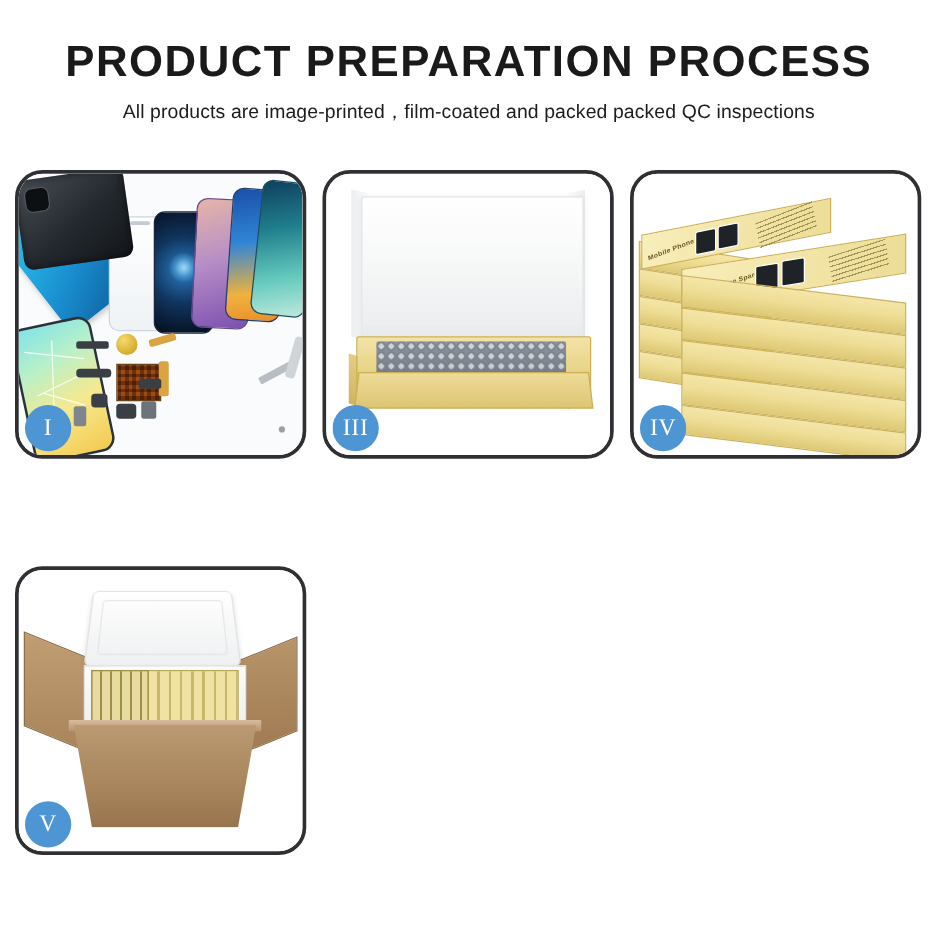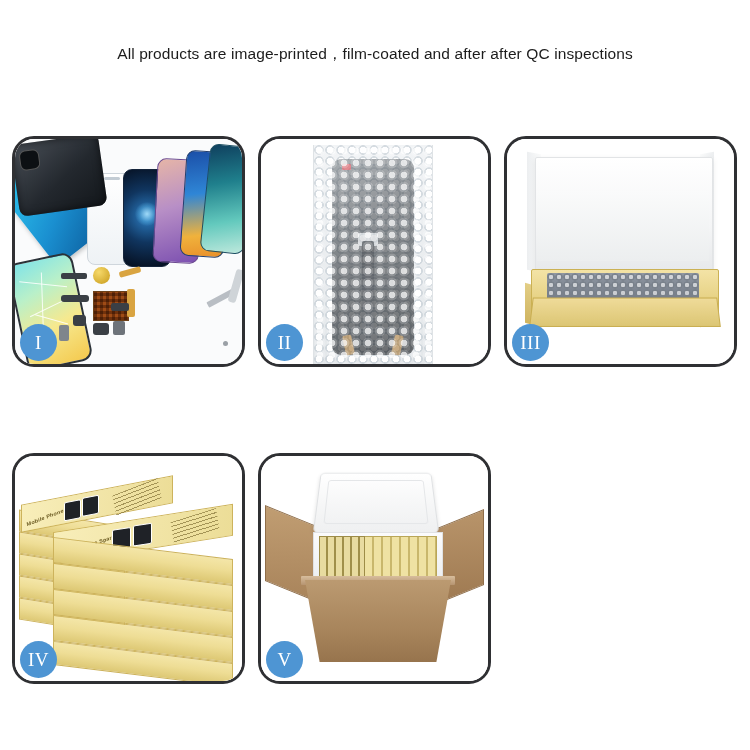--- a/index.html
+++ b/index.html
@@ -277,21 +277,22 @@
   }
   .b-tab{position:absolute;background:rgba(120,94,64,.45);}
   .b-flapline{position:absolute;background:rgba(120,94,64,.4);}
 </style>
 </head>
 <body>
 
 <div class="page">
 
   <div class="header">
-    <div class="subtitle">All products are image-printed，film-coated and after after QC inspections</div>
+    <div class="title">PRODUCT PREPARATION PROCESS</div>
+    <div class="subtitle">All products are image-printed，film-coated and packed packed QC inspections</div>
   </div>
 
   <div class="grid">
 
     <div class="panel">
       <div class="photo p1">
         <div class="ph ph-a"></div>
         <div class="ph ph-b"></div>
         <div class="ph ph-c"></div>
         <div class="ph ph-d"></div>
@@ -315,36 +316,20 @@
         <div class="part" style="left:46px;top:156px;width:28px;height:7px;border-radius:3px;"></div>
         <div class="part" style="left:44px;top:186px;width:10px;height:16px;background:#7f858c;"></div>
         <div class="part" style="left:96px;top:164px;width:18px;height:8px;"></div>
         <div class="tool" style="right:6px;top:156px;width:30px;height:6px;transform:rotate(-28deg);"></div>
         <div class="tool" style="right:14px;bottom:18px;width:5px;height:5px;border-radius:50%;background:#9aa0a6;"></div>
         <div class="tool" style="right:2px;top:130px;width:8px;height:34px;border-radius:3px;background:#cfd4d8;transform:rotate(16deg);"></div>
       </div>
       <div class="badge">I</div>
     </div>
 
-    <div class="panel">
-      <div class="photo p2">
-        <div class="bubble-pack">
-          <div class="lcd">
-            <div class="lcd-red"></div>
-            <div class="lcd-conn"></div>
-            <div class="lcd-cable"></div>
-            <div class="lcd-foot"></div>
-            <div class="lcd-tab" style="left:12px;bottom:0px;transform:rotate(-12deg);"></div>
-            <div class="lcd-tab" style="right:12px;bottom:0px;transform:rotate(12deg);"></div>
-          </div>
-          <div class="bubble-overlay"></div>
-        </div>
-      </div>
-      <div class="badge">II</div>
-    </div>
 
     <div class="panel">
       <div class="photo p3">
         <div class="k-lidflap-l"></div>
         <div class="k-lidflap-r"></div>
         <div class="k-lidfoam"></div>
         <div class="k-foamband"></div>
         <div class="k-endL"></div>
         <div class="k-endR"></div>
         <div class="k-traywall"></div>

